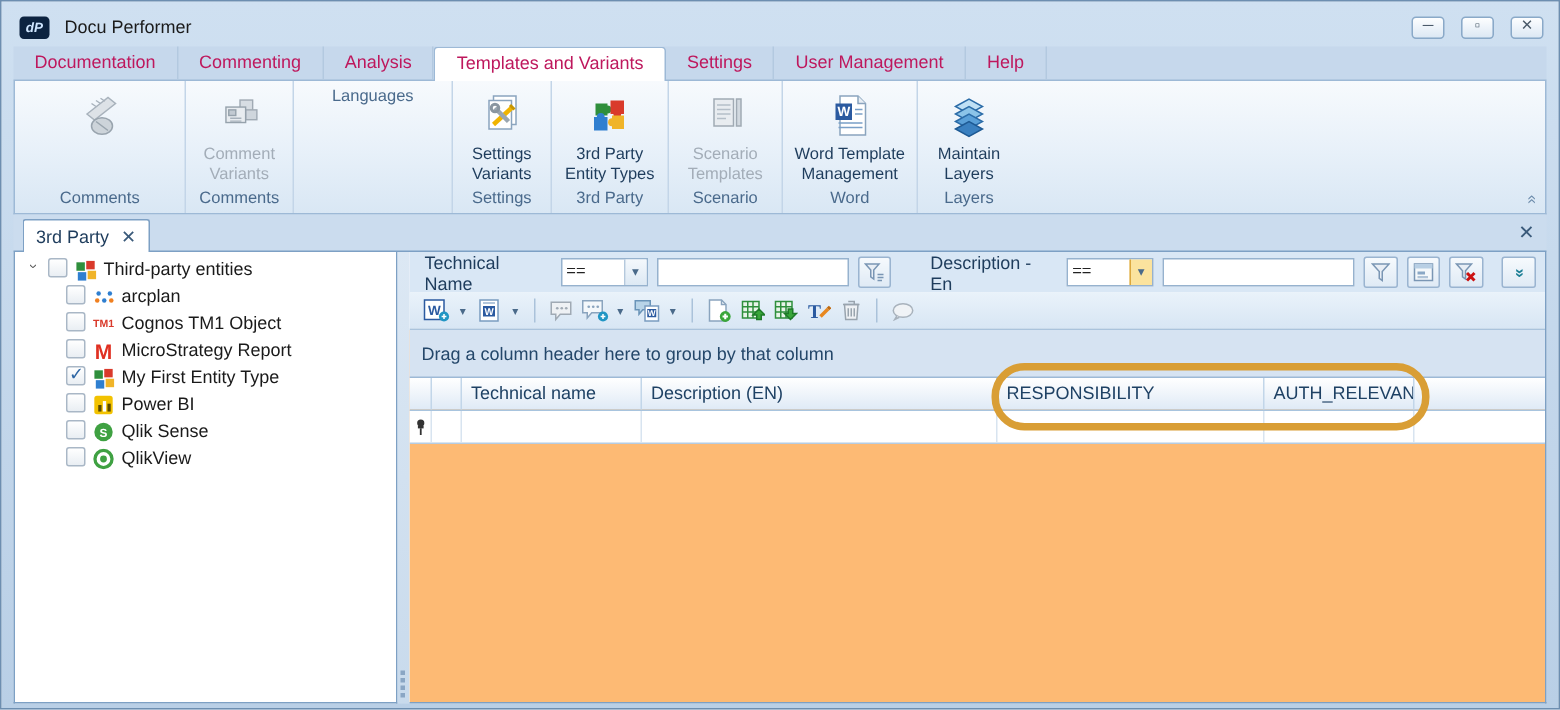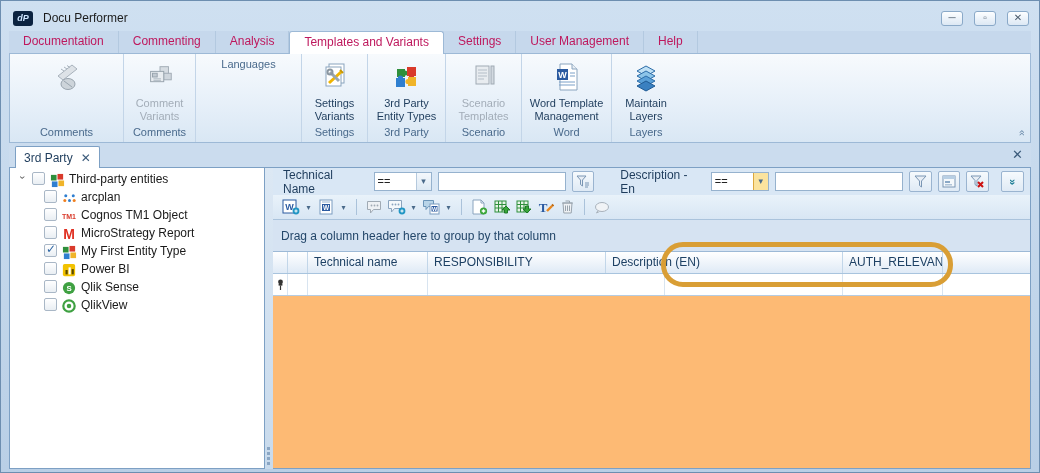--- a/index.html
+++ b/index.html
@@ -475,22 +475,22 @@
       </div>
 
       <div class="grid">
         <div class="grouppanel">
           <span>Drag a column header here to group by that column</span>
         </div>
         <div class="headerrow">
           <div class="hcell w-ind"></div>
           <div class="hcell w-c2"></div>
           <div class="hcell w-tech">Technical name</div>
+          <div class="hcell w-desc">Description (EN)</div>
           <div class="hcell w-resp">RESPONSIBILITY</div>
-          <div class="hcell w-desc">Description (EN)</div>
           <div class="hcell w-auth">AUTH_RELEVANT</div>
           <div class="hcell w-fill"></div>
         </div>
         <div class="filterrow">
           <div class="fcell w-ind pincell">
             <svg width="9" height="12" viewBox="0 0 9 12">
                 <circle cx="4.5" cy="3" r="2.4" fill="#333"></circle>
                 <rect x="2.6" y="5" width="3.8" height="1.6" fill="#333"></rect>
                 <path d="M4.5 6.5 v4.5" stroke="#333" stroke-width="1.2"></path>
               </svg>

